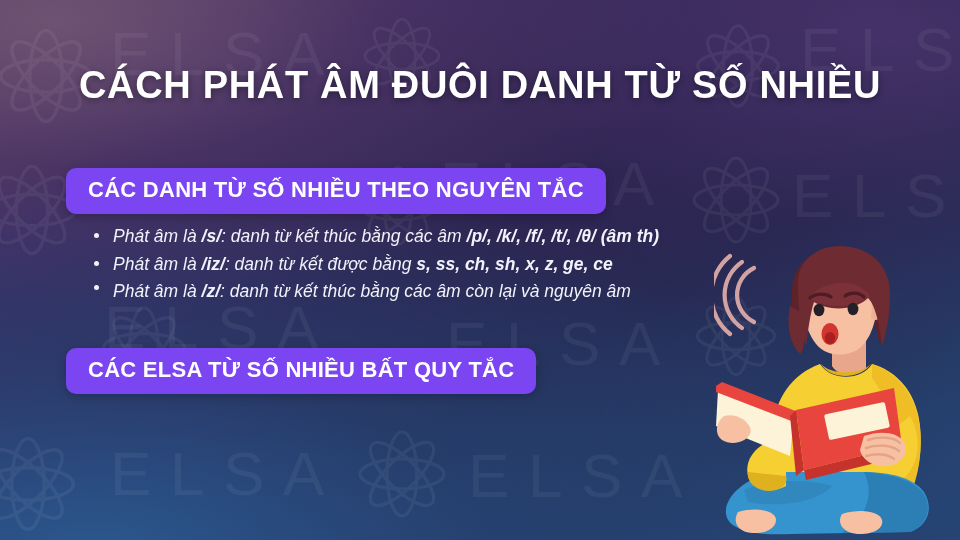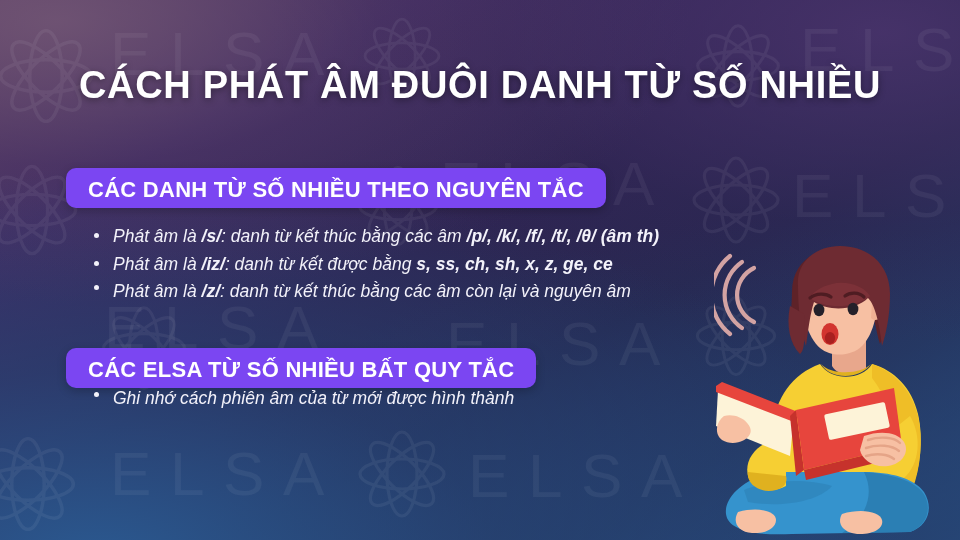--- a/index.html
+++ b/index.html
@@ -54,21 +54,21 @@
   .badge {
     position:absolute;
     display:inline-flex;
     align-items:center;
     background:#7b46f2;
     color:#ffffff;
     font-size:22px;
     font-weight:bold;
     letter-spacing:0.012em;
     border-radius:10px;
-    padding:9px 22px 5px 22px;
+    padding:9px 22px 11px 22px;
     white-space:nowrap;
     box-shadow:0 3px 10px rgba(0,0,0,0.22);
   }
   #badge-1 { left:66px; top:168px; }
   #badge-2 { left:66px; top:348px; }
 
   
   .bullets { position:absolute; left:82px; }
   #bullets-1 { top:228px; }
   #bullets-2 { top:390px; }
@@ -243,26 +243,20 @@
       <span class="btxt"><span>Phát âm là </span><b>/iz/</b><span>: danh từ kết được bằng </span><b>s, ss, ch, sh, x, z, ge, ce</b></span>
     </div>
     <div class="bullet">
       <span class="dot"></span>
       <span class="btxt"><span>Phát âm là </span><b>/z/</b><span>: danh từ kết thúc bằng các âm còn lại và nguyên âm</span></span>
     </div>
   </div>
 
   <div class="badge" id="badge-2">CÁC ELSA TỪ SỐ NHIỀU BẤT QUY TẮC</div>
 
-  <div class="bullets" id="bullets-2">
-    <div class="bullet">
-      <span class="dot"></span>
-      <span class="btxt"><span>Ghi nhớ cách phiên âm của từ mới được hình thành</span></span>
-    </div>
-  </div>
 
   <div id="illustration">
     <svg viewBox="0 0 250 300">
       <defs>
         <clipPath id="cutoff">
             <rect x="0" y="0" width="250" height="300"></rect>
           </clipPath>
       </defs>
       <g clip-path="url(#cutoff)">
 

